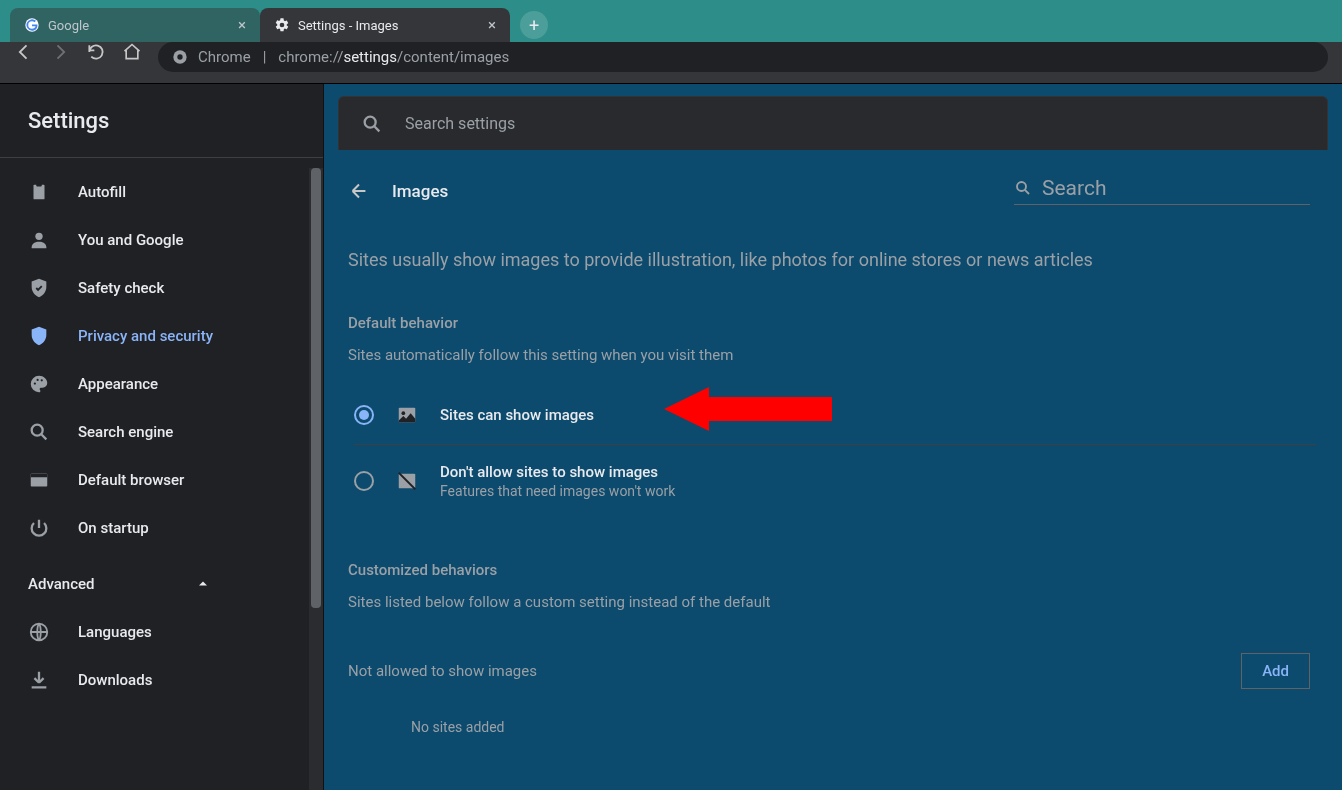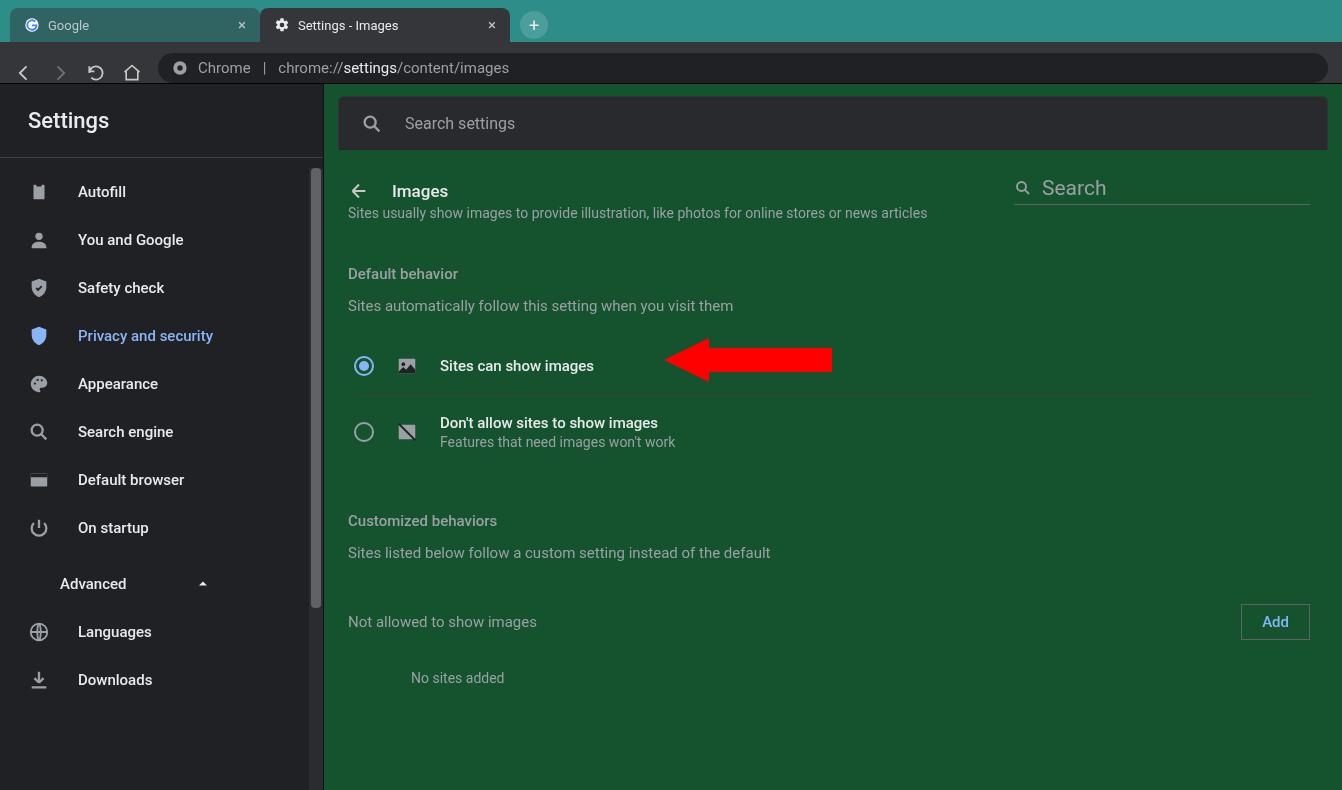--- a/index.html
+++ b/index.html
@@ -8,21 +8,21 @@
   
   .tabstrip { height: 42px; background: #2d8d89; display: flex; align-items: flex-end; padding: 6px 10px 0 10px; gap: 0; }
   .tab { height: 34px; display: flex; align-items: center; padding: 0 14px; border-top-left-radius: 8px; border-top-right-radius: 8px; font-size: 13px; gap: 8px; cursor: pointer; min-width: 250px; }
   .tab-inactive { background: rgba(50,50,50,0.45); color: #bfc6cb; }
   .tab-active { background: #35363a; color: #e8eaed; }
   .tab .favicon { width: 16px; height: 16px; display: inline-flex; }
   .tab .close { margin-left: auto; color: #bfc6cb; font-size: 15px; cursor: pointer; }
   .newtab { width: 28px; height: 28px; border-radius: 50%; background: rgba(255,255,255,0.15); color: #e8eaed; display: flex; align-items: center; justify-content: center; font-size: 18px; margin-left: 10px; margin-bottom: 3px; cursor: pointer; }
 
   
-  .toolbar { height: 42px; background: #35363a; display: flex; align-items: flex-end; padding: 0 14px; gap: 16px; border-bottom: 1px solid #000; }
+  .toolbar { height: 42px; background: #35363a; display: flex; align-items: flex-start; padding: 0 14px; gap: 16px; border-bottom: 1px solid #000; }
   .toolbar .navicon { color: #c7c7c7; width: 20px; height: 20px; display: flex; align-items: center; justify-content: center; cursor: pointer; }
   .toolbar .navicon.disabled { color: #6f7074; cursor: default; }
   .omnibox { flex: 1; height: 30px; background: #202124; border-radius: 15px; display: flex; align-items: center; padding: 0 14px; font-size: 15px; gap: 10px; }
   .omnibox .chromeicon { width: 16px; height: 16px; }
   .omnibox .url-prefix { color: #9aa0a6; }
   .omnibox .divider { color: #9aa0a6; margin: 0 2px; }
   .omnibox .url { color: #9aa0a6; }
   .omnibox .url .strong { color: #e8eaed; }
 
   
@@ -32,38 +32,38 @@
   .scrollbar-thumb { position: absolute; top: 0; left: 2px; width: 10px; height: 440px; background: #5f6368; border-radius: 4px; }
 
   .page-header { height: 74px; display: flex; align-items: center; padding: 0 28px; font-size: 22px; font-weight: 500; color: #e8eaed; border-bottom: 1px solid #3c4043; }
 
   .nav { padding-top: 10px; overflow: hidden; flex: 1; display: flex; }
   .navlist { flex: 1; }
   .nav-item { height: 48px; display: flex; align-items: center; padding-left: 28px; gap: 28px; font-size: 15px; font-weight: 500; color: #e8eaed; cursor: pointer; position: relative; }
   .nav-item.selected { color: #8ab4f8; }
   .nav-item .nicon { width: 22px; height: 22px; color: #9aa0a6; display: flex; align-items: center; justify-content: center; }
   .nav-item.selected .nicon { color: #8ab4f8; }
-  .nav-advanced { height: 48px; display: flex; align-items: center; padding-left: 44px; padding-right: 100px; font-size: 15px; font-weight: 500; color: #e8eaed; justify-content: space-between; cursor: pointer; margin-top: 8px; margin-left: 16px; }
-
-  
-  .main { flex: 1; background: #14532d; display: flex; flex-direction: column; }
+  .nav-advanced { height: 48px; display: flex; align-items: center; padding-left: 28px; padding-right: 100px; font-size: 15px; font-weight: 500; color: #e8eaed; justify-content: space-between; cursor: pointer; margin-top: 8px; }
+
+  
+  .main { flex: 1; background: #0c4a6e; display: flex; flex-direction: column; }
   .searchbar { margin: 12px 14px 0 14px; height: 54px; background: #292a2d; border-radius: 6px 6px 0 0; display: flex; align-items: center; padding: 0 22px; gap: 22px; font-size: 16px; color: #9aa0a6; border: 1px solid #333; border-bottom: none; cursor: text; }
   .searchbar input { background: transparent; border: none; outline: none; color: #e8eaed; font-size: 16px; flex: 1; }
   .searchbar input::placeholder { color: #9aa0a6; }
 
   .main-body { flex: 1; display: flex; flex-direction: column; padding: 26px 26px 0 24px; overflow: hidden; }
   .main-top { display: flex; align-items: center; justify-content: space-between; padding-right: 6px; }
   .main-title-wrap { display: flex; align-items: center; gap: 22px; }
   .back-arrow { color: #c7c7c7; cursor: pointer; width: 22px; height: 22px; }
   .main-title { font-size: 17px; font-weight: 500; color: #e8eaed; }
   .inline-search { display: flex; align-items: center; gap: 10px; border-bottom: 1px solid #5f6368; padding-bottom: 4px; min-width: 210px; }
   .inline-search input { background: transparent; border: none; outline: none; color: #e8eaed; font-size: 21px; flex:1; }
   .inline-search input::placeholder { color: #9aa0a6; }
 
-  .desc { color: #9aa0a6; font-size: 14px; }
+  .desc { color: #9aa0a6; font-size: 18px; margin-top: 44px; }
   .section-title { color: #9aa0a6; font-size: 15px; font-weight: 500; margin-top: 44px; }
   .section-sub { color: #9aa0a6; font-size: 15px; margin-top: 14px; }
 
   .radiolist { margin-top: 22px; }
   .radio-row { display: flex; align-items: center; padding: 18px 0; gap: 22px; border-bottom: 1px solid #3c4043; margin-left: 6px; position: relative; cursor: pointer; }
   .radio-row:last-child { border-bottom: none; }
   .radio { width: 20px; height: 20px; border: 2px solid #9aa0a6; border-radius: 50%; position: relative; flex-shrink: 0; }
   .radio.checked { border-color: #8ab4f8; }
   .radio.checked::after { content: ""; position: absolute; width: 10px; height: 10px; background: #8ab4f8; border-radius: 50%; top: 3px; left: 3px; }
   .radio-icon { width: 22px; height: 22px; color: #9aa0a6; display: flex; }

